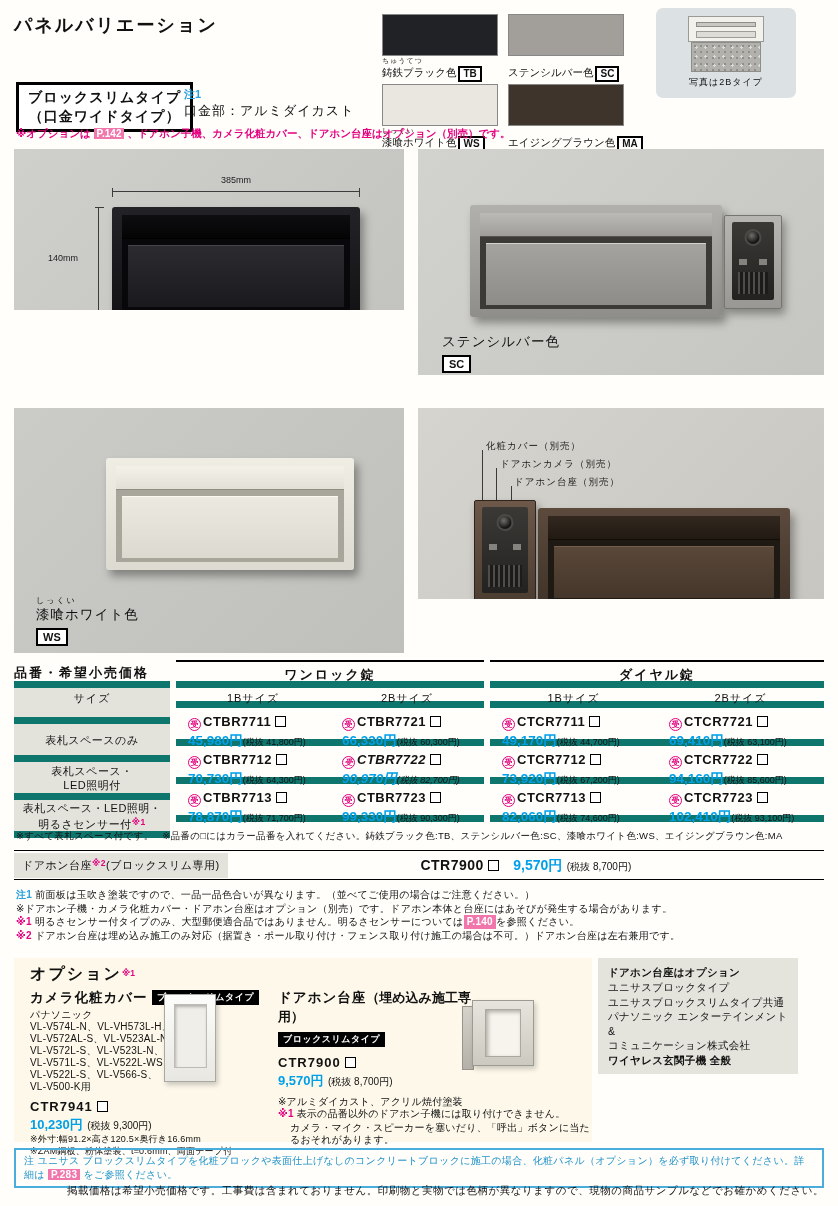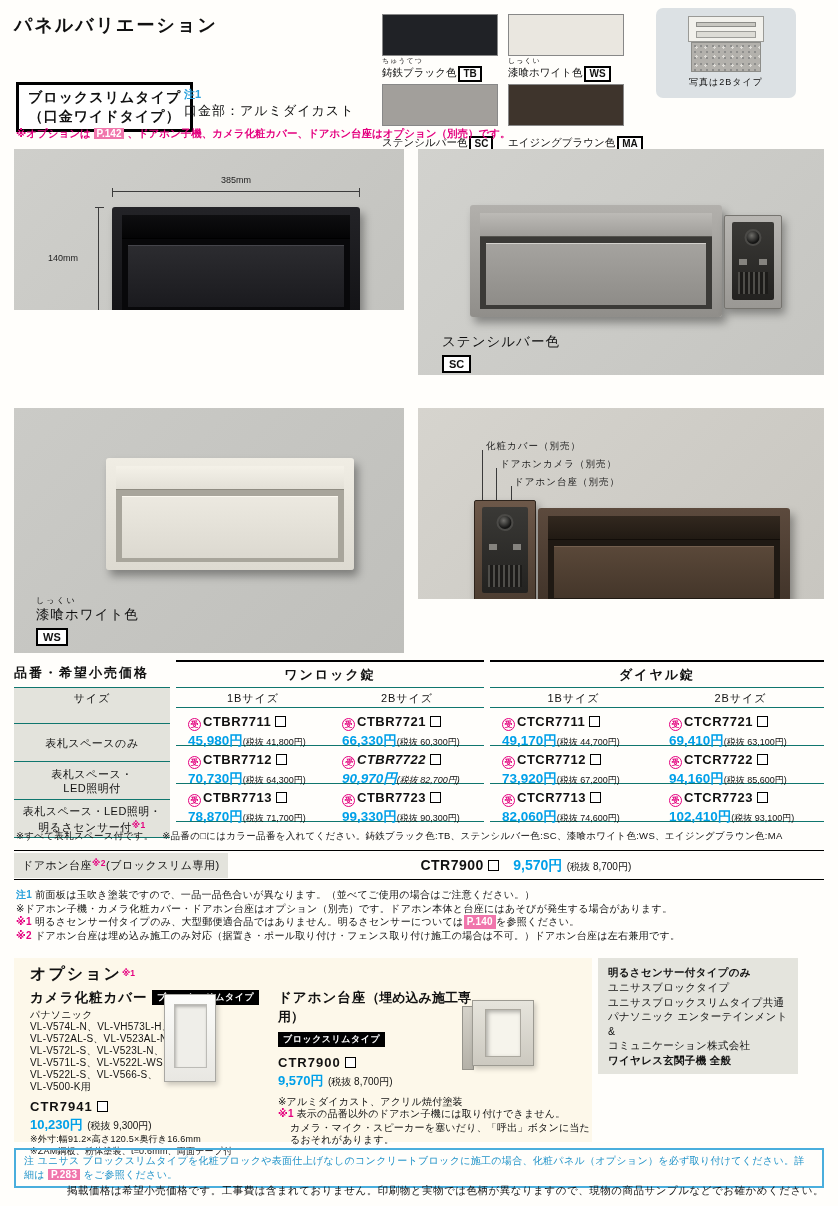--- a/index.html
+++ b/index.html
@@ -81,21 +81,21 @@
 
   .photo-label { position:absolute; }
   .ph-ruby { font-size:8px; height:10px; line-height:10px; letter-spacing:2px; }
   .ph-name { font-size:13.5px; letter-spacing:1px; line-height:17px; }
   .ph-code { display:inline-block; border:2px solid #000; background:#fff; font-weight:bold; font-size:11px; line-height:14px; padding:0 5px; margin-top:5px; }
   .annot { position:absolute; font-size:9.5px; color:#1c1c1c; letter-spacing:1px; white-space:nowrap; }
   .leader { position:absolute; width:1px; background:#3a3a3a; }
 
   
   .tbl-colL, .tbl-colG { position:absolute; top:0; }
-  .tr-line { border-bottom:1px solid #0f766e; }
+  .tr-line { border-bottom:7px solid #0f766e; }
   .cell-gray { background:#e3e3dc; }
   .tbl-title { font-size:13px; font-weight:bold; letter-spacing:2px; }
   .grp-head { font-size:13px; font-weight:bold; text-align:center; letter-spacing:2px; }
   .size-head { font-size:11px; text-align:center; letter-spacing:1px; }
   .row-label { font-size:11px; text-align:center; line-height:14px; letter-spacing:.5px; display:flex; flex-direction:column; justify-content:center; }
   .omark { display:inline-block; width:13px; height:13px; border:1.2px solid #e4007f; border-radius:50%; color:#e4007f;
     font-size:8px; line-height:12px; text-align:center; font-weight:bold; margin-right:2px; vertical-align:-1px; }
   .cbox { display:inline-block; width:11px; height:11px; border:1.3px solid #000; background:#fff; margin-left:4px; vertical-align:-1px; }
   .pcode { font-size:13px; font-weight:bold; letter-spacing:.5px; }
   .pprice { font-size:13.5px; font-weight:bold; color:#00a0e9; }
@@ -150,28 +150,28 @@
 
   <div class="abs page-title" style="left:14px; top:13px;">パネルバリエーション</div>
 
   <div class="abs swatch-grid" style="left:382px; top:14px;">
     <div class="swatch-cell">
       <div class="swatch-chip" style="background: rgb(32, 34, 38);"></div>
       <div class="swatch-ruby">ちゅうてつ</div>
       <div class="swatch-label"><span>鋳鉄ブラック色</span><span class="code-tag">TB</span></div>
     </div>
     <div class="swatch-cell">
+      <div class="swatch-chip" style="background: rgb(162, 159, 155);"></div>
+      <div class="swatch-ruby"></div>
+      <div class="swatch-label"><span>ステンシルバー色</span><span class="code-tag">SC</span></div>
+    </div>
+    <div class="swatch-cell">
       <div class="swatch-chip" style="background: rgb(234, 231, 224);"></div>
       <div class="swatch-ruby">しっくい</div>
       <div class="swatch-label"><span>漆喰ホワイト色</span><span class="code-tag">WS</span></div>
-    </div>
-    <div class="swatch-cell">
-      <div class="swatch-chip" style="background: rgb(162, 159, 155);"></div>
-      <div class="swatch-ruby"></div>
-      <div class="swatch-label"><span>ステンシルバー色</span><span class="code-tag">SC</span></div>
     </div>
     <div class="swatch-cell">
       <div class="swatch-chip" style="background: rgb(62, 52, 44);"></div>
       <div class="swatch-ruby"></div>
       <div class="swatch-label"><span>エイジングブラウン色</span><span class="code-tag">MA</span></div>
     </div>
   </div>
 
   <div class="abs shape-box" style="left:656px; top:8px;">
     <div class="shape-img">
@@ -440,21 +440,21 @@
 
     <div class="abs opt-small" style="left:264px; top:150px; width:310px;">
       <span class="np-pink">※1</span> <span>表示の品番以外のドアホン子機には取り付けできません。</span>
     </div>
     <div class="abs opt-small" style="left:276px; top:164px; width:310px;">
       <span>カメラ・マイク・スピーカーを塞いだり、「呼出」ボタンに当たるおそれがあります。</span>
     </div>
   </div>
 
   <div class="abs incompat-box" style="left:598px; top:958px; width:200px;">
-    <div class="incompat-title">明るさセンサー付タイプのみ</div>
+    <div class="incompat-title">ドアホン台座はオプション</div>
     <div class="incompat-line">ユニサスブロックタイプ</div>
     <div class="incompat-line">ユニサスブロックスリムタイプ共通</div>
     <div class="incompat-line">パナソニック エンターテインメント &amp;</div>
     <div class="incompat-line">コミュニケーション株式会社</div>
     <div class="incompat-line incompat-bold">ワイヤレス玄関子機 全般</div>
   </div>
 
   <div class="abs blue-box" style="left:14px; top:1148px; width:810px;">
     <span>注 ユニサス ブロックスリムタイプを化粧ブロックや表面仕上げなしのコンクリートブロックに施工の場合、化粧パネル（オプション）を必ず取り付けてください。詳細は</span>
     <span class="page-chip">P.283</span>

